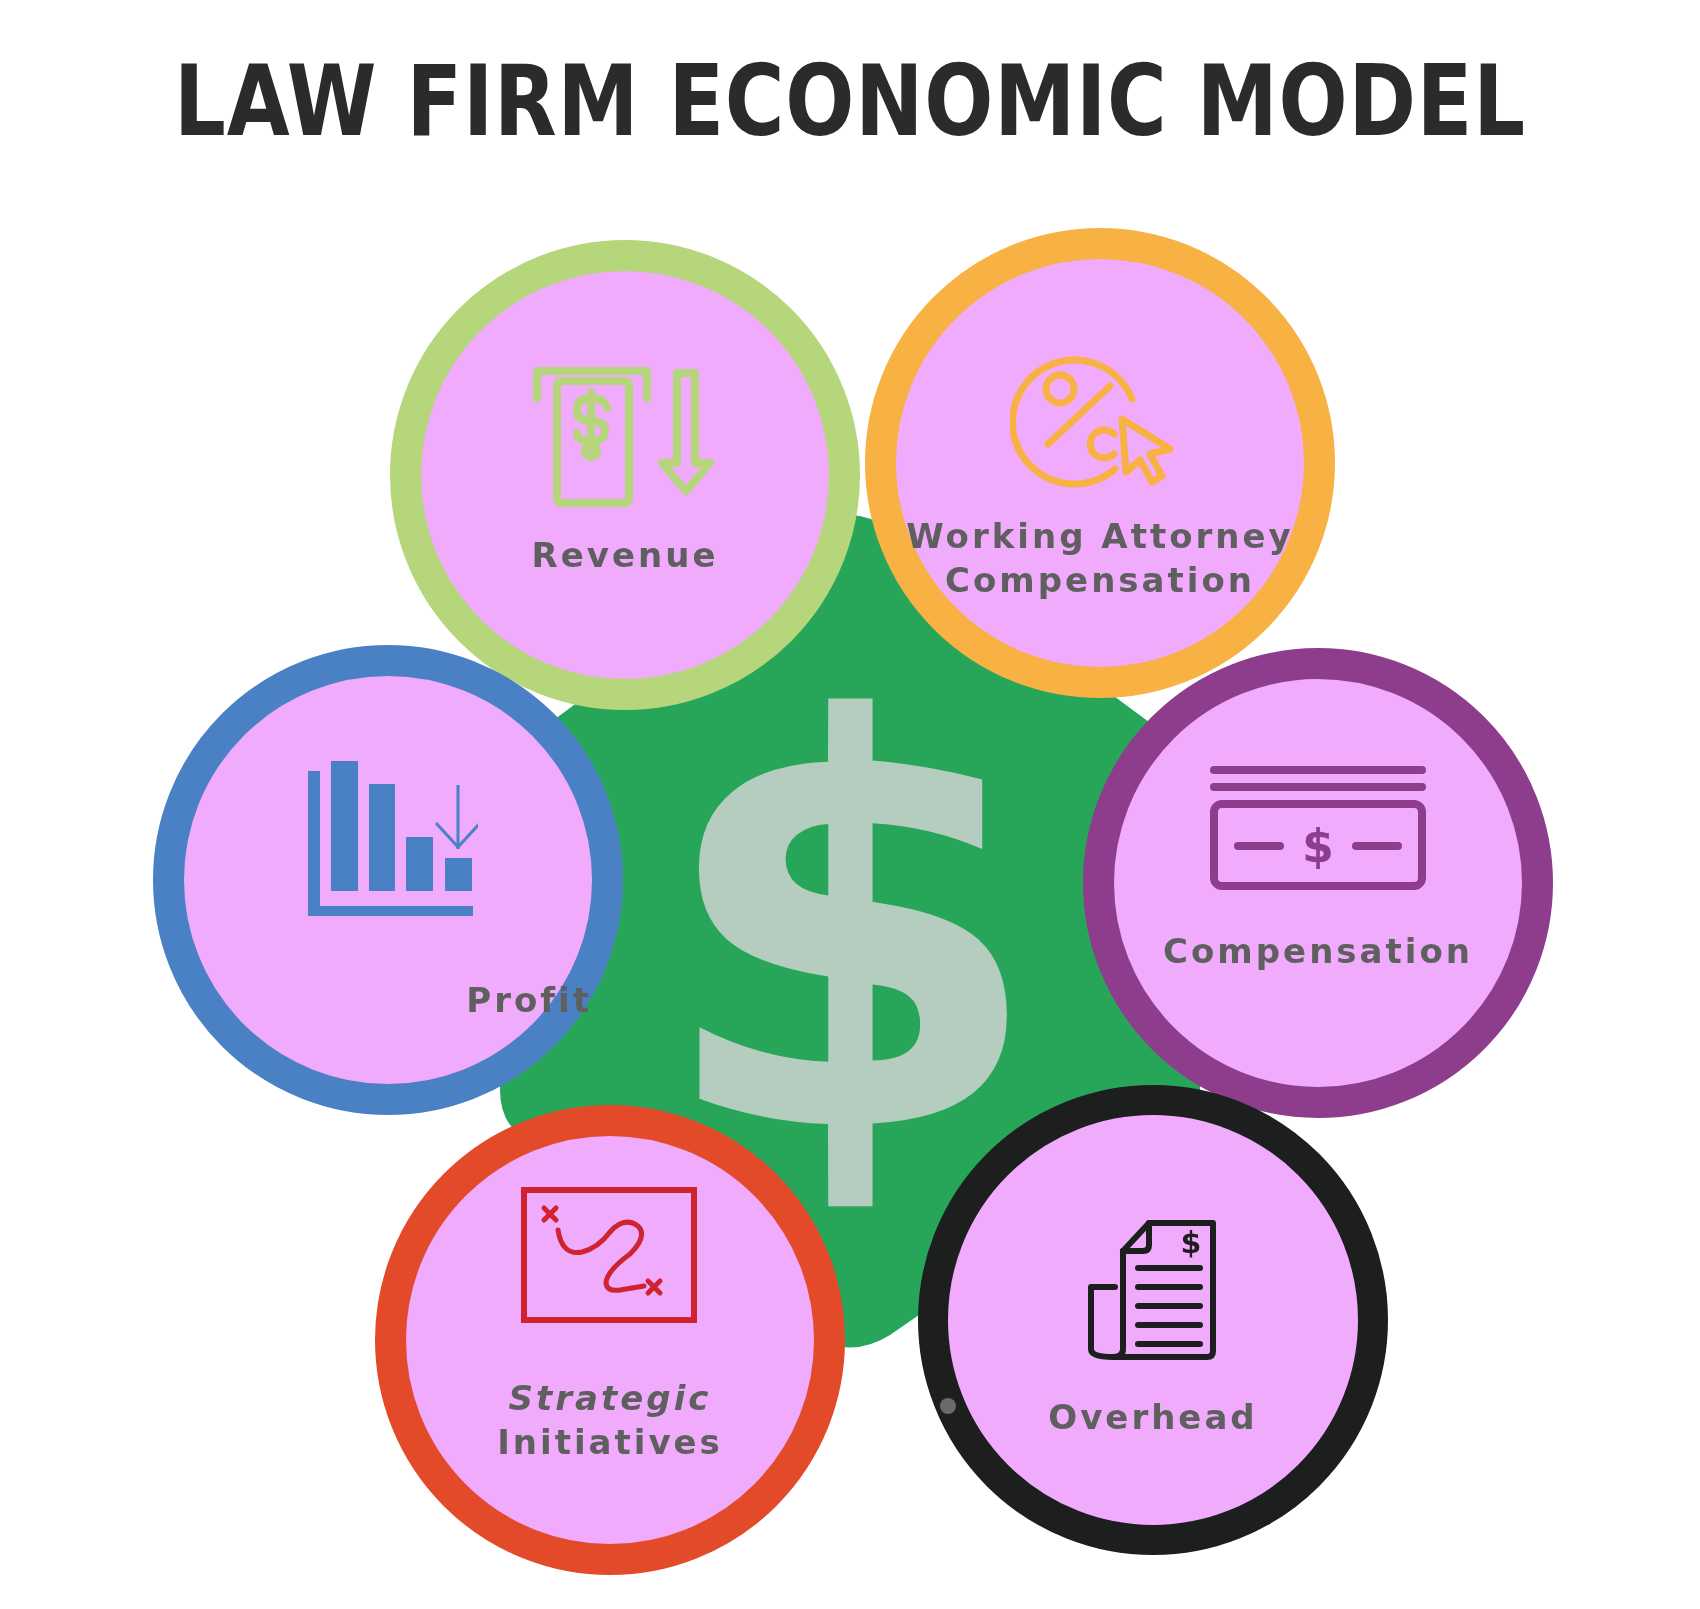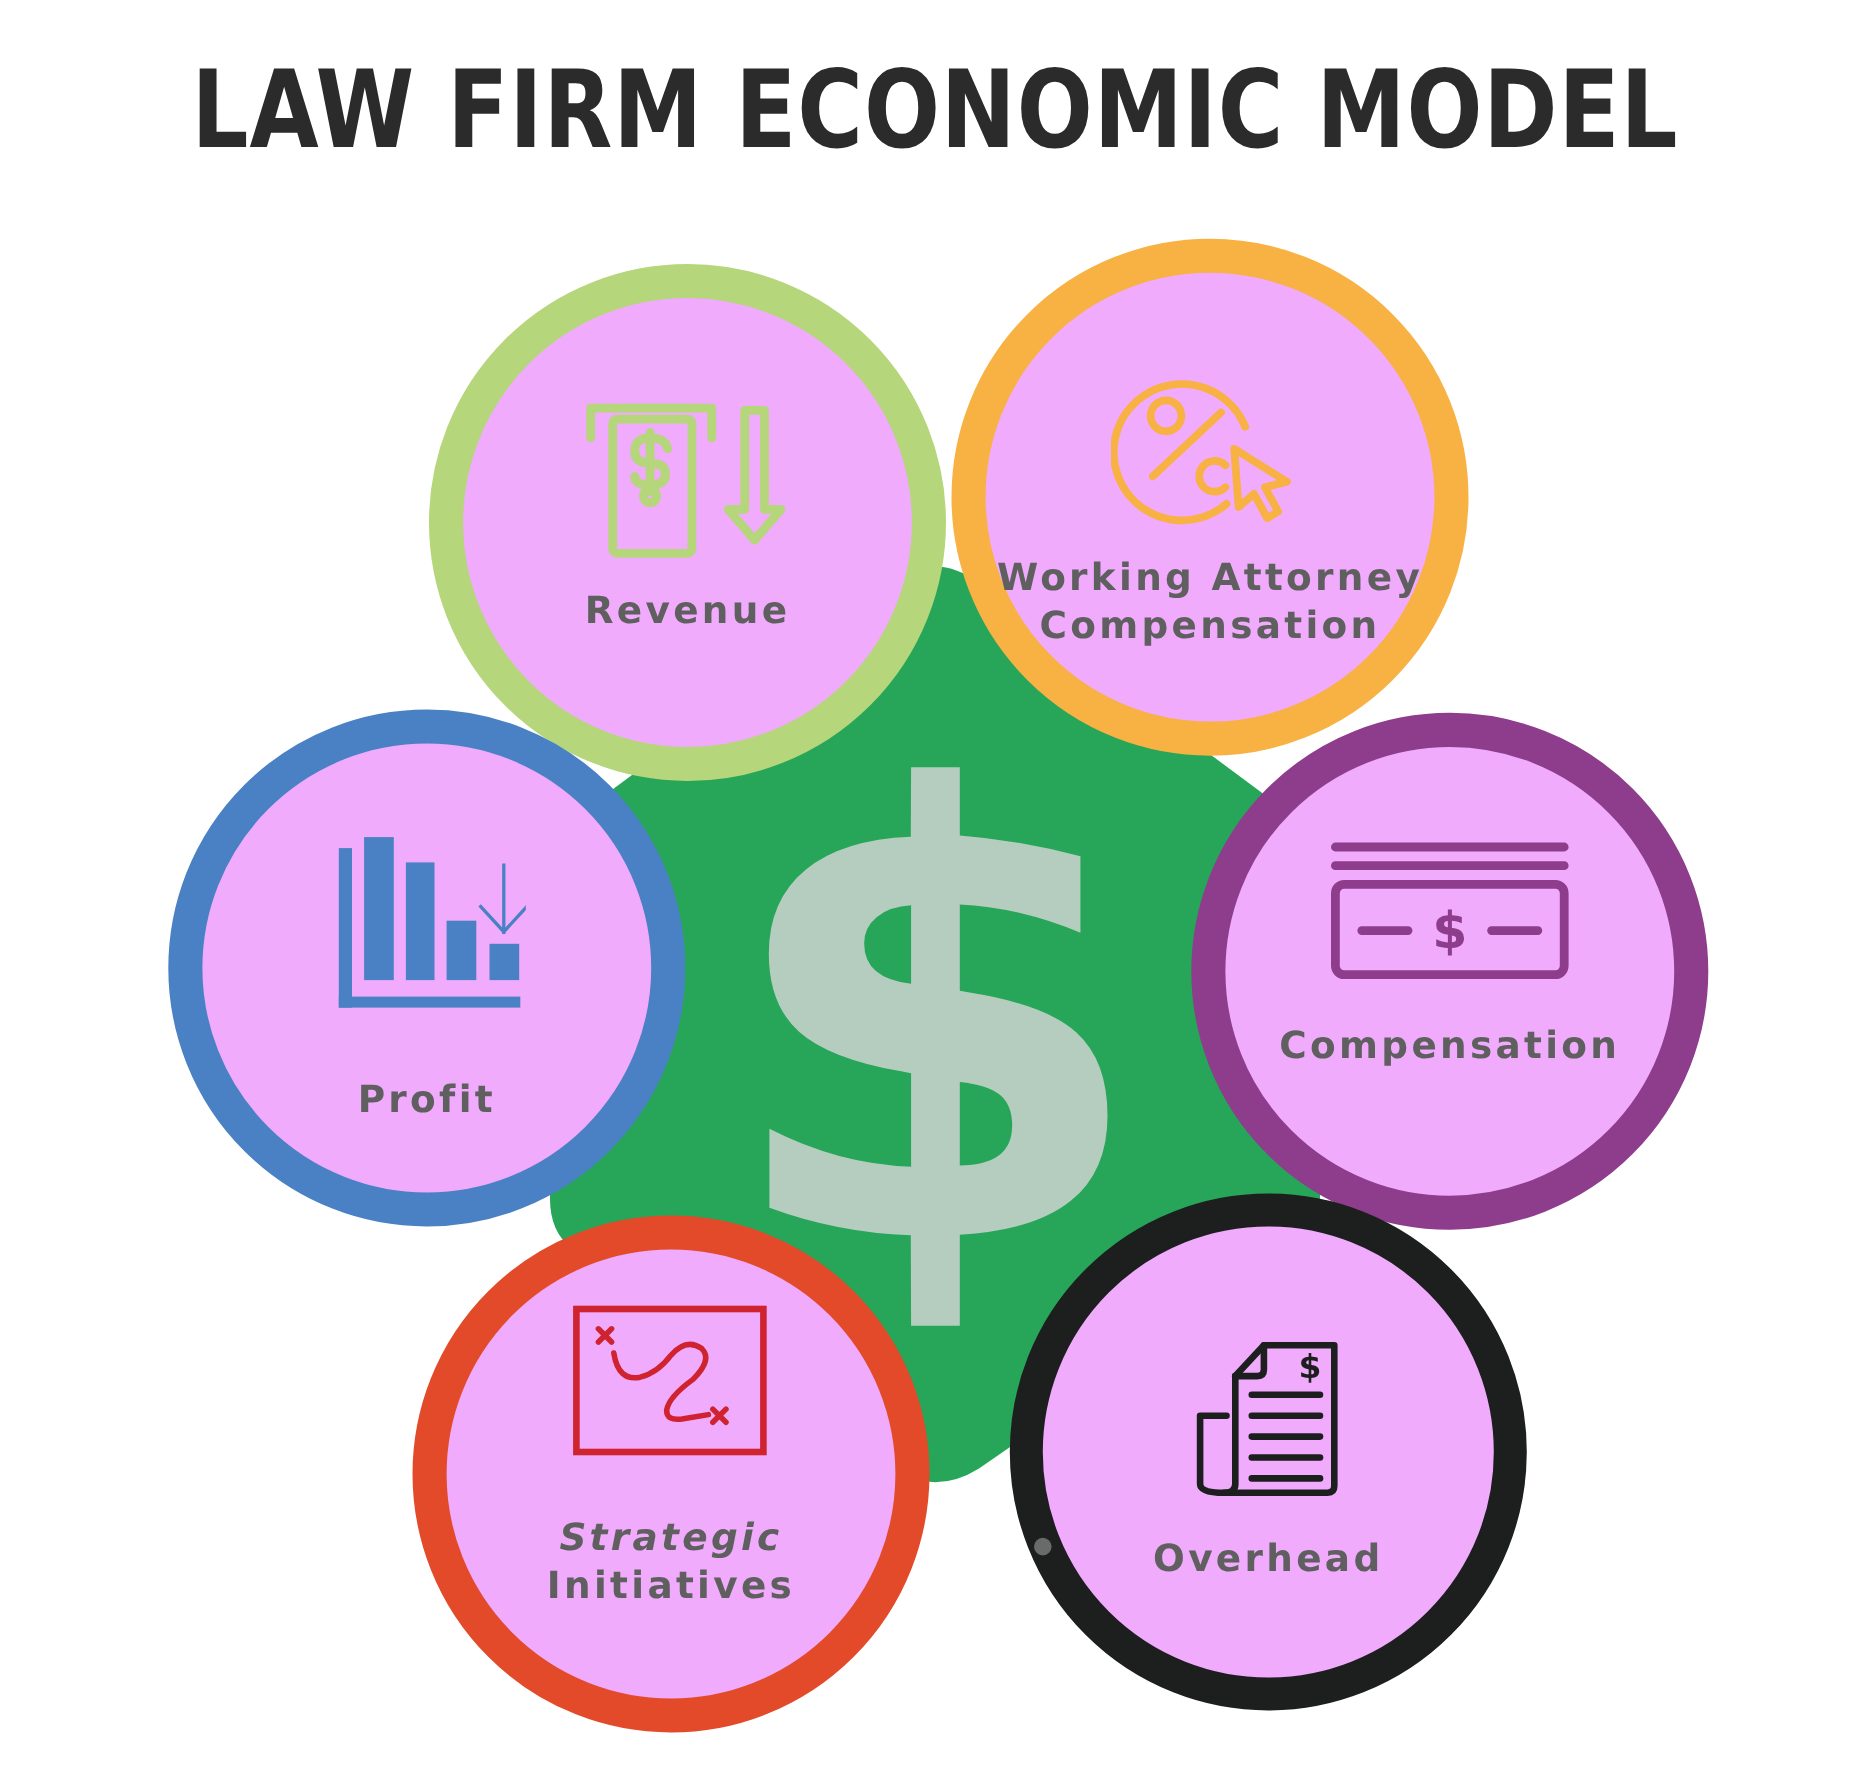--- a/index.html
+++ b/index.html
@@ -47,21 +47,21 @@
       <rect x="32" y="18" width="72" height="122" rx="4"></rect>
       <circle cx="66" cy="88" r="6"></circle>
       <path d="M82 45 Q80 35 66 35 Q52 35 52 47 Q52 58 66 58 Q80 58 80 68 Q80 78 66 78 Q52 78 52 70"></path>
       <path d="M66 30 V84"></path>
       <path d="M152 10 H170 V100 H185 L161 128 L137 100 H152 Z"></path>
     </g>
   </svg>
   <div class="label" style="top:262px;">Revenue</div>
 </div>
 
-<div class="circle" style="left:865px; top:217px; border-color:#f8b143;">
+<div class="circle" style="left:865px; top:228px; border-color:#f8b143;">
   <svg class="icon" style="top:85px;" width="180" height="160" viewBox="0 0 180 160">
     <g fill="none" stroke="#f8b143" stroke-width="7" stroke-linecap="round" stroke-linejoin="round">
       <path d="M122 55 A62 62 0 1 0 105 125"></path>
       <circle cx="50" cy="45" r="14"></circle>
       <path d="M38 100 L100 42"></path>
       <path d="M104 90 A14 14 0 1 0 104 110"></path>
       <path d="M112 75 L160 105 L140 110 L152 132 L142 138 L130 116 L116 128 Z"></path>
     </g>
   </svg>
   <div class="label" style="top:255px;">Working Attorney</div>
@@ -76,21 +76,21 @@
       <rect x="33" y="0" width="27" height="130"></rect>
       <rect x="71" y="23" width="26" height="107"></rect>
       <rect x="108" y="76" width="27" height="54"></rect>
       <rect x="147" y="97" width="27" height="33"></rect>
     </g>
     <g fill="none" stroke="#4a80c4" stroke-width="3">
       <path d="M160 24 V88"></path>
       <path d="M138 62 L160 86 L182 62"></path>
     </g>
   </svg>
-  <div class="label" style="top:302px;">Profit</div>
+  <div class="label" style="top:302px;text-align:right;">Profit</div>
 </div>
 
 <div class="circle" style="left:1083px; top:648px; border-color:#8e3c8c;">
   <svg class="icon" style="top:85px;" width="220" height="130" viewBox="0 0 220 130">
     <g fill="none" stroke="#8e3c8c" stroke-width="8" stroke-linecap="round">
       <path d="M6 6 H214"></path>
       <path d="M6 23 H214"></path>
       <rect x="6" y="40" width="208" height="82" rx="8"></rect>
       <path d="M30 82 H72"></path>
       <path d="M148 82 H190"></path>

